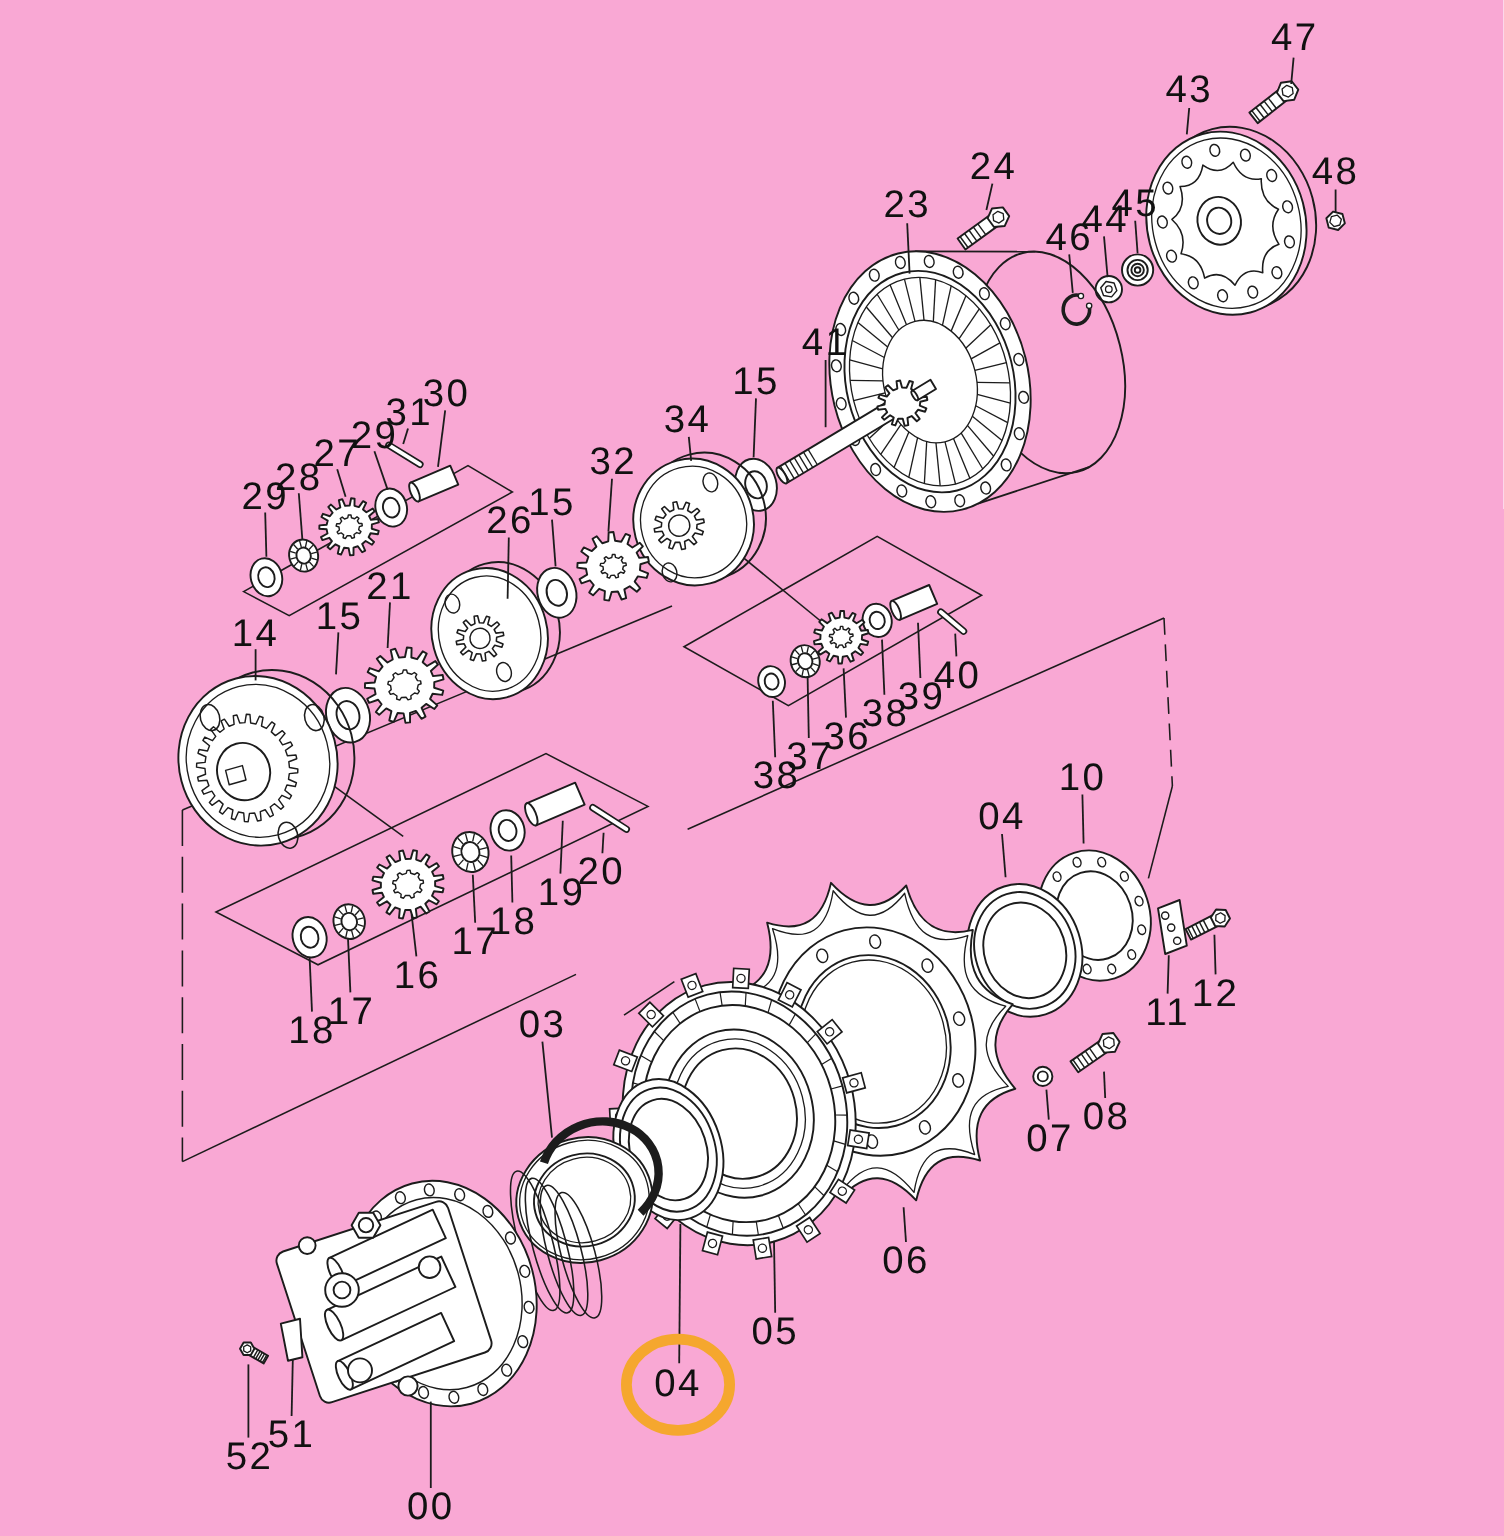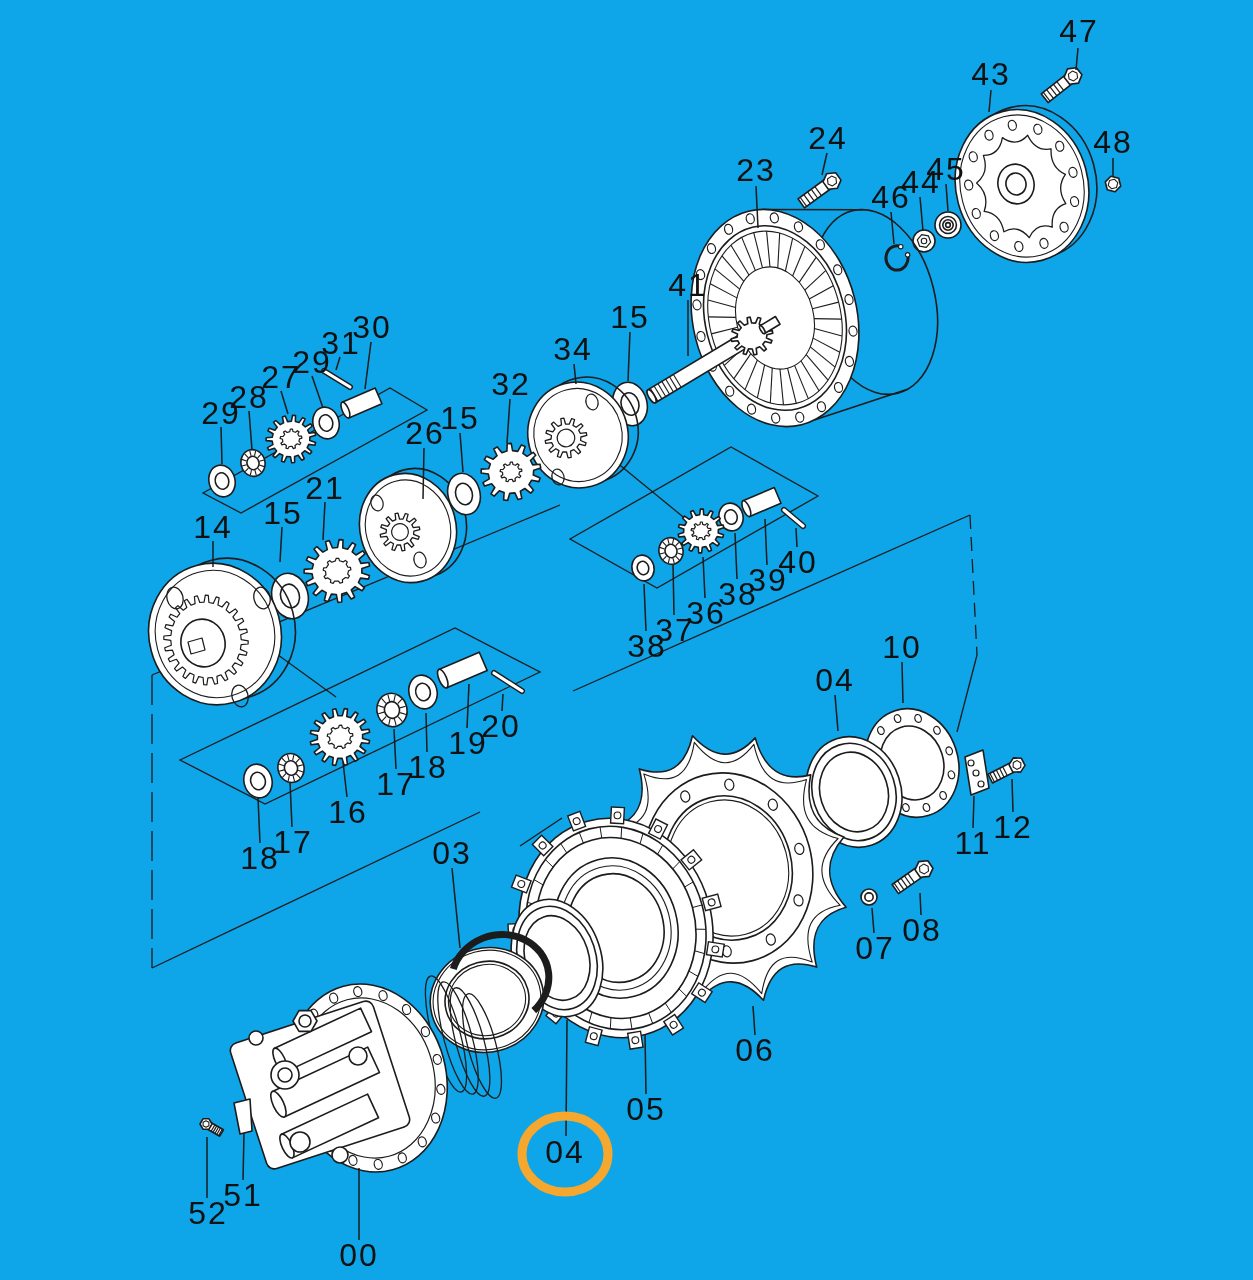--- a/index.html
+++ b/index.html
@@ -1,16 +1,16 @@
 <!DOCTYPE html>
 <html><head>
 <meta charset="utf-8">
 <style>
   html,body{margin:0;padding:0;background:#ffffff;}
-  .stage{position:relative;width:1253px;height:1280px;background:#0ea5e9;overflow:hidden;
+  .stage{position:relative;width:1253px;height:1280px;background:#f9a8d4;overflow:hidden;
          font-family:"Liberation Sans", sans-serif;}
   svg text{font-family:"Liberation Sans", sans-serif;letter-spacing:2px;}
 </style>
 </head>
 <body>
 
 <div class="stage">
   <svg id="diagram" width="1253" height="1280" viewBox="0 0 1253 1280" xmlns="http://www.w3.org/2000/svg">
       <g>
         <polyline points="560,505 152,675" fill="none" stroke="#1c1c1c" stroke-width="1.3"></polyline>

